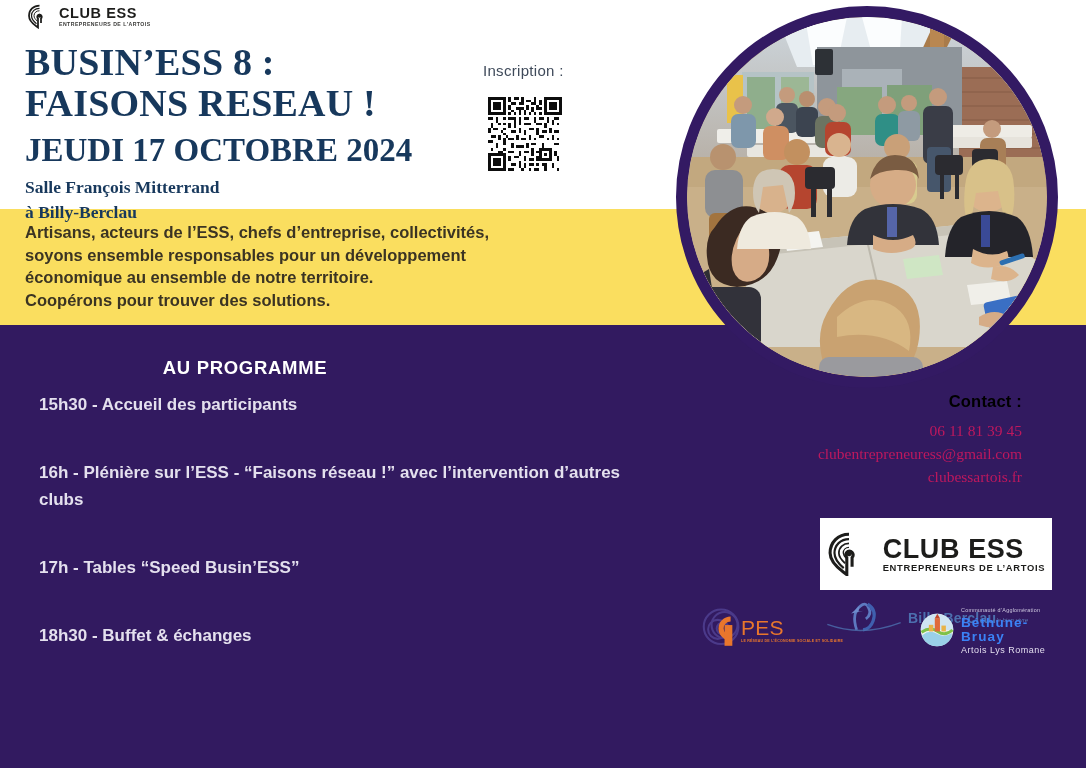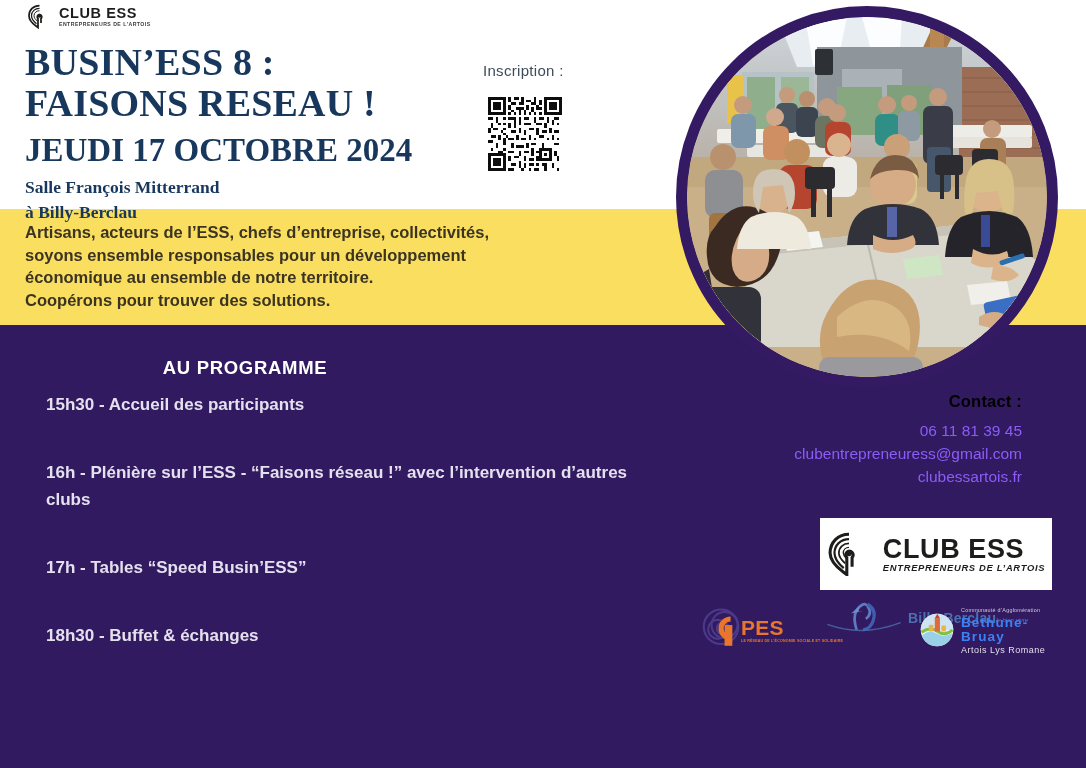--- a/index.html
+++ b/index.html
@@ -156,21 +156,21 @@
     left: 0; top: 357px;
     width: 490px;
     text-align: center;
     font-size: 18.5px;
     font-weight: bold;
     letter-spacing: 0.7px;
     color: #ffffff;
   }
   .programme-list {
     position: absolute;
-    left: 46px; top: 392px;
+    left: 39px; top: 392px;
     width: 620px;
   }
   .programme-item {
     font-size: 17px;
     font-weight: bold;
     line-height: 1.55;
     color: #e4e0ee;
     margin-bottom: 42px;
   }
   .programme-item:last-child { margin-bottom: 0; }
@@ -184,61 +184,62 @@
   .contact-heading {
     font-size: 16.5px;
     font-weight: bold;
     color: #000000;
     margin-bottom: 9px;
     letter-spacing: 0.2px;
   }
   .contact-line {
     font-size: 15.5px;
     line-height: 1.47;
-    color: #8b5cf6;
+    color: #be185d;
+    font-family: Liberation Serif, serif;
   }
 
   
   .logo-card {
     position: absolute;
     left: 820px; top: 518px;
     width: 232px; height: 72px;
     background: #ffffff;
     display: flex;
     align-items: center;
     justify-content: center;
     gap: 12px;
   }
   .logo-card-mark { width: 44px; height: 44px; flex: 0 0 auto; }
   .logo-card-words { display: flex; flex-direction: column; line-height: 1; }
   .logo-card-name {
     font-size: 27px; font-weight: bold; letter-spacing: 0.6px; color: #1d1d1b;
   }
   .logo-card-tagline {
     font-size: 9.4px; font-weight: bold; letter-spacing: 0.7px;
-    color: #1d1d1b; margin-top: 0; font-style: italic;
+    color: #1d1d1b; margin-top: 0;
   }
 
   
   .partners {
     position: absolute;
     left: 698px; top: 602px;
     width: 370px; height: 52px;
   }
   .partner {
     position: absolute;
     display: flex;
     align-items: center;
   }
   .partner-apes { left: 4px; top: 4px; }
   .partner-billy { left: 122px; top: 0px; }
   .partner-cabbalr { left: 222px; top: 6px; }
 
   .apes-words { display:flex; flex-direction:column; line-height:1; margin-left:-13px; }
-  .apes-name { font-size: 21px; font-weight: bold; color: #e8762c; letter-spacing: 0.3px; }
+  .apes-name { font-size: 21px; font-weight: normal; color: #e8762c; letter-spacing: 0.3px; }
   .apes-sub  { font-size: 3.6px; font-weight: bold; color: #e8762c; margin-top: 2px; letter-spacing: .2px;}
 
   .billy-words { display:flex; flex-direction:row; align-items:center; line-height:1; }
   .billy-name { font-size: 14px; font-weight: bold; color: #4c6fae; letter-spacing:.2px; }
   .billy-sub  { font-size: 6px; font-style: italic; color: #5f7ab5; margin-top: 3px; }
 
   .cab-words { display:flex; flex-direction:column; line-height:1; margin-left: 7px;}
   .cab-top   { font-size: 5.4px; color: #cfc8e0; letter-spacing:.25px; }
   .cab-name  { font-size: 13.5px; font-weight: bold; color: #3b82f6; letter-spacing: 1.1px; margin-top: 3px;}
   .cab-sub   { font-size: 9px; color: #e2ddee; letter-spacing: .5px; margin-top: 3px;}

